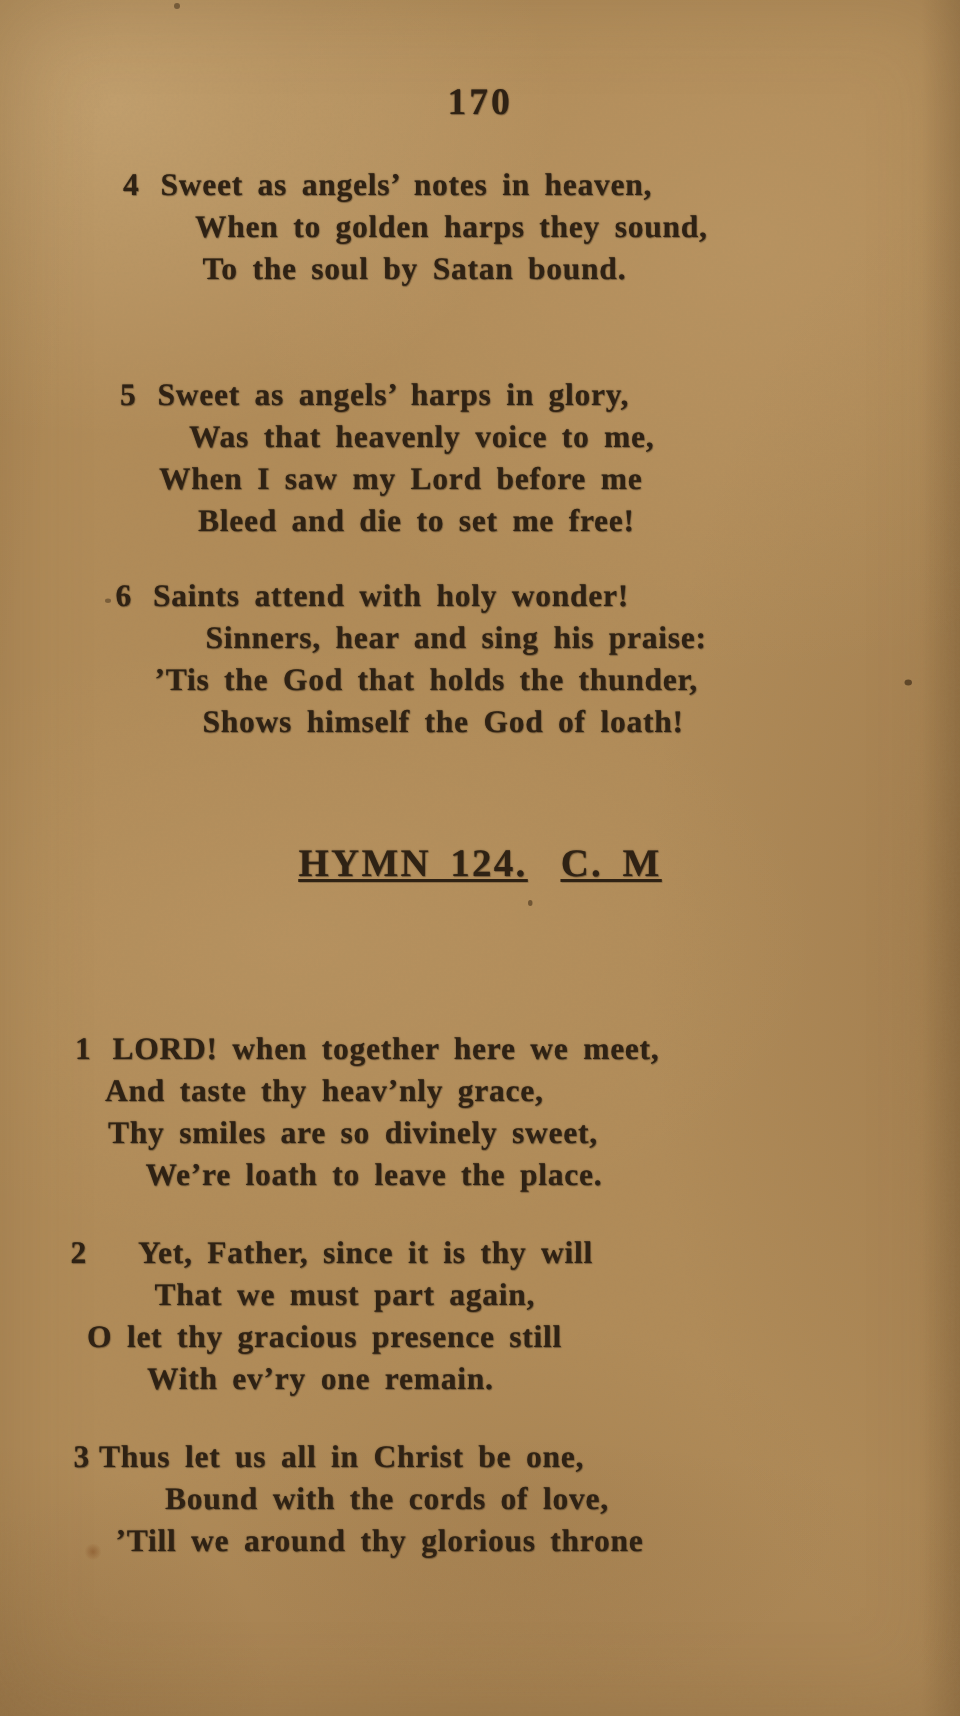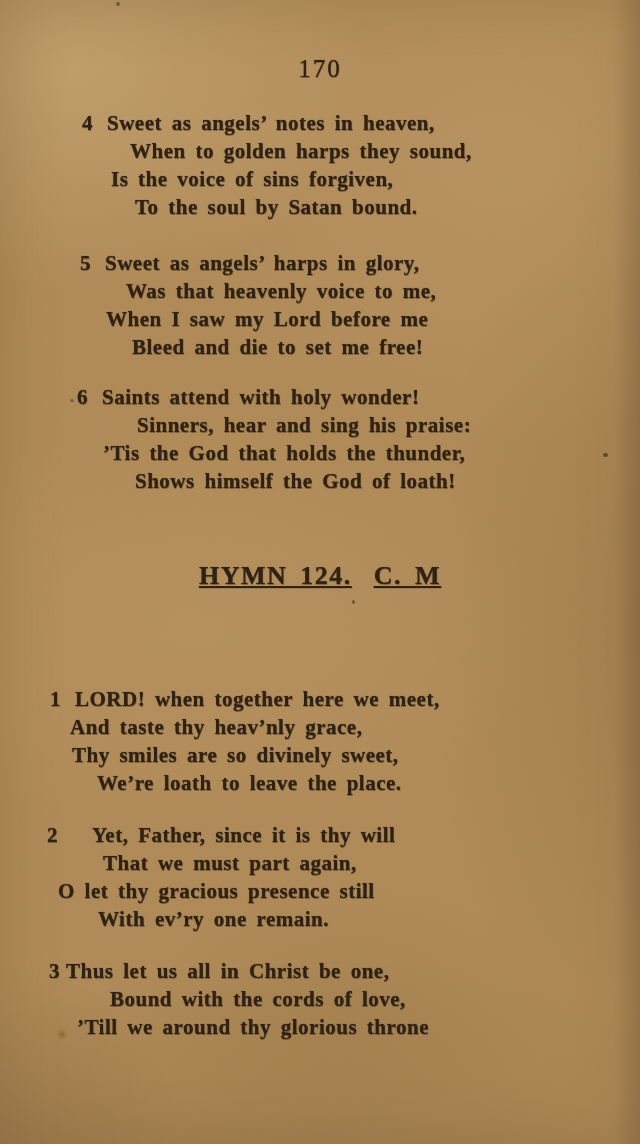--- a/index.html
+++ b/index.html
@@ -28,21 +28,21 @@
     position: absolute; left: 0; top: 0; width: 640px; height: 1144px;
     opacity: 0.16; pointer-events: none;
   }
   .ink {
     color: #2f2214;
     text-shadow: 0 0 1px rgba(47,34,20,0.65), 0.5px 0.5px 0.5px rgba(47,34,20,0.35);
   }
   .page-number {
     position: absolute; top: 54px; left: 0; width: 100%;
     text-align: center;
-    font-size: 25px; font-weight: normal; letter-spacing: 2px; line-height: 30px;
+    font-size: 25px; font-weight: bold; letter-spacing: 2px; line-height: 30px;
   }
   .verse {
     position: absolute; left: 0; width: 620px;
     font-size: 21px; font-weight: bold; line-height: 28px;
     letter-spacing: 0.5px; word-spacing: 4px;
   }
   .vnum { position: absolute; top: 0; }
   .vl { white-space: nowrap; }
   .hymn-heading {
     position: absolute; top: 561px; left: 0; width: 100%;
@@ -84,21 +84,20 @@
     </filter>
     <rect width="640" height="1144" filter="url(#paperNoise)"></rect>
   </svg>
 
   <div class="page-number ink">170</div>
 
   <div class="verse ink" style="top:109px">
     <span class="vnum" style="left:82px">4</span>
     <div class="vl" style="padding-left:107px">Sweet as angels’ notes in heaven,</div>
     <div class="vl" style="padding-left:130px">When to golden harps they sound,</div>
-    <div class="vl" style="padding-left:111px">Is the voice of sins forgiven,</div>
     <div class="vl" style="padding-left:135px">To the soul by Satan bound.</div>
   </div>
 
   <div class="verse ink" style="top:249px">
     <span class="vnum" style="left:80px">5</span>
     <div class="vl" style="padding-left:105px">Sweet as angels’ harps in glory,</div>
     <div class="vl" style="padding-left:126px">Was that heavenly voice to me,</div>
     <div class="vl" style="padding-left:106px">When I saw my Lord before me</div>
     <div class="vl" style="padding-left:132px">Bleed and die to set me free!</div>
   </div>

